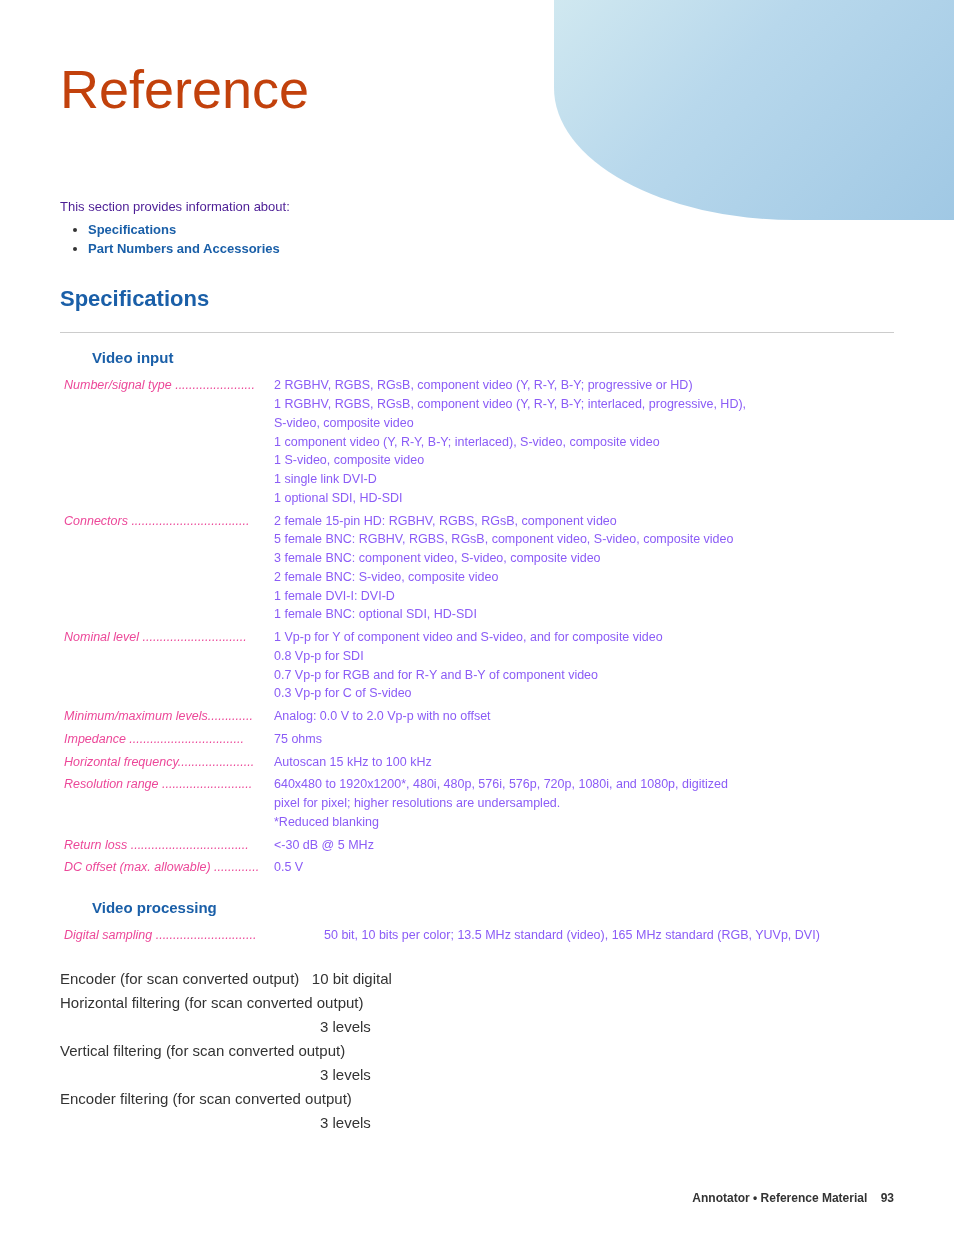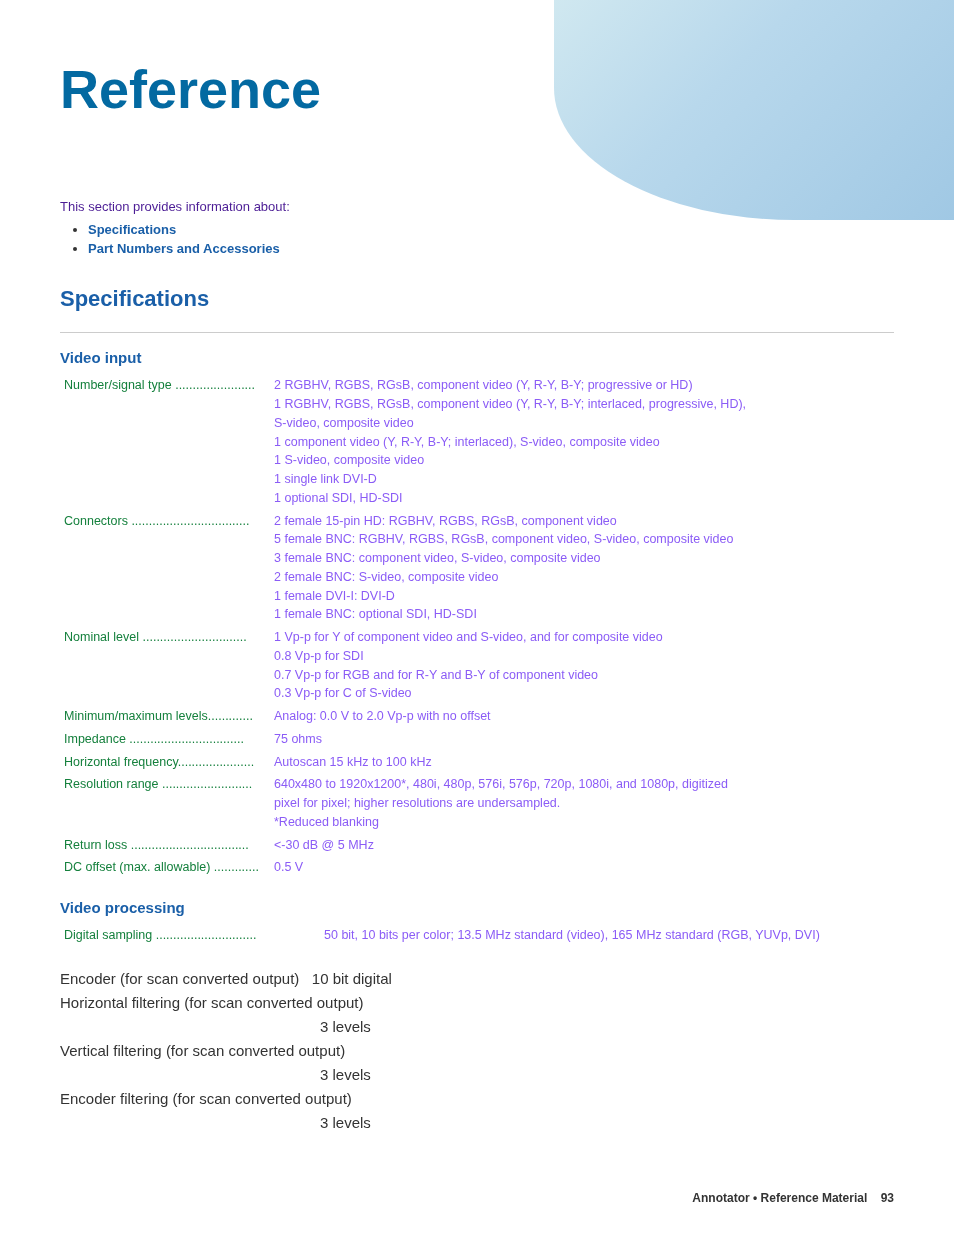--- a/index.html
+++ b/index.html
@@ -27,22 +27,22 @@
 
     .page-content {
       position: relative;
       z-index: 1;
       padding: 40px 60px 60px 60px;
     }
 
     
     .page-title {
       font-size: 54px;
-      font-weight: bold;
-      color: #0369a1;
+      font-weight: normal;
+      color: #c2410c;
       line-height: 1.1;
       margin-bottom: 80px;
       margin-top: 20px;
     }
 
     
     .intro-text {
       font-size: 13px;
       color: #4c1d95;
       margin-bottom: 8px;
@@ -72,41 +72,43 @@
       margin-bottom: 20px;
       margin-top: 10px;
     }
 
     .subsection-title {
       font-size: 15px;
       font-weight: bold;
       color: #1a5fa8;
       margin-bottom: 8px;
       margin-top: 10px;
+      margin-left: 32px;
     }
 
     
     .spec-table {
       width: 100%;
       border-collapse: collapse;
       margin-bottom: 20px;
       font-size: 12.5px;
     }
 
     .spec-table td {
       vertical-align: top;
       padding: 2px 4px;
       line-height: 1.5;
     }
 
     .spec-table td:first-child {
       width: 210px;
-      color: #15803d;
+      color: #ec4899;
       padding-right: 10px;
       white-space: nowrap;
+      font-style: italic;
     }
 
     .spec-table td:last-child {
       color: #8b5cf6;
     }
 
     
     .page-footer {
       position: absolute;
       bottom: 30px;

